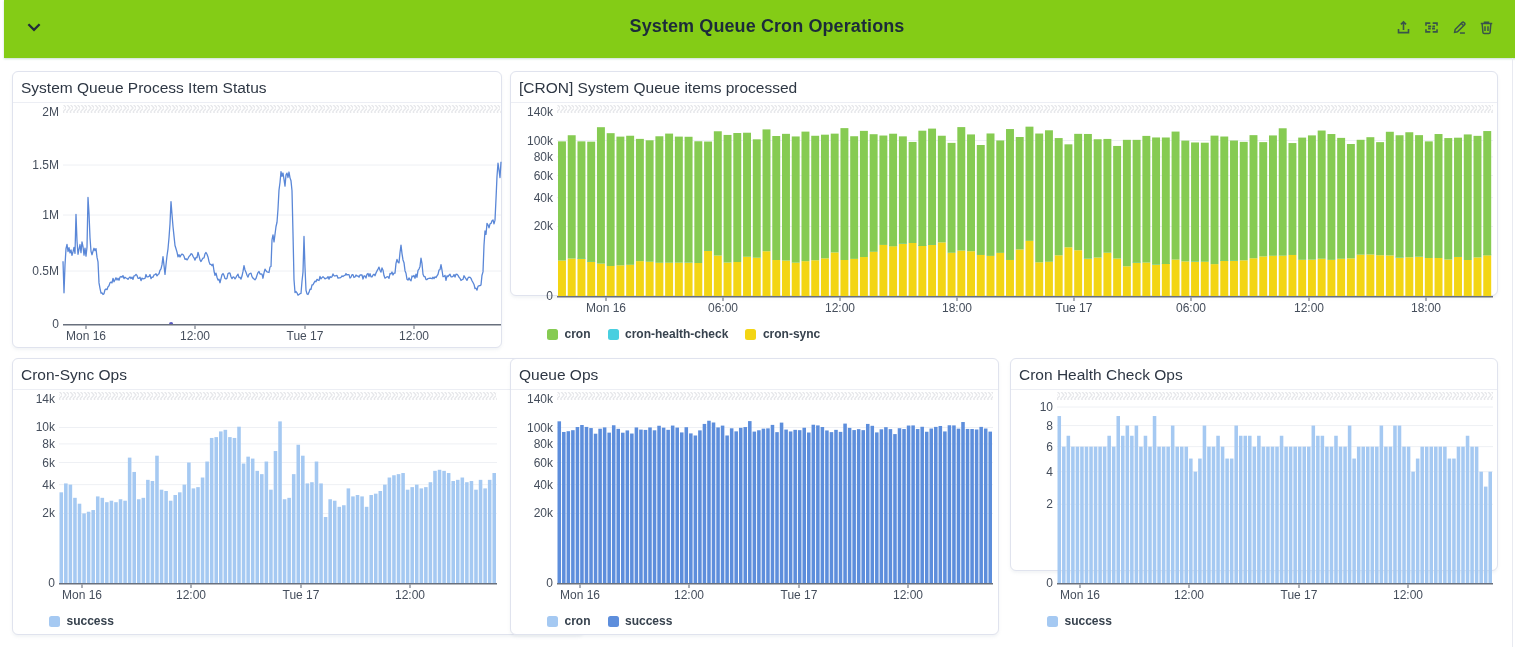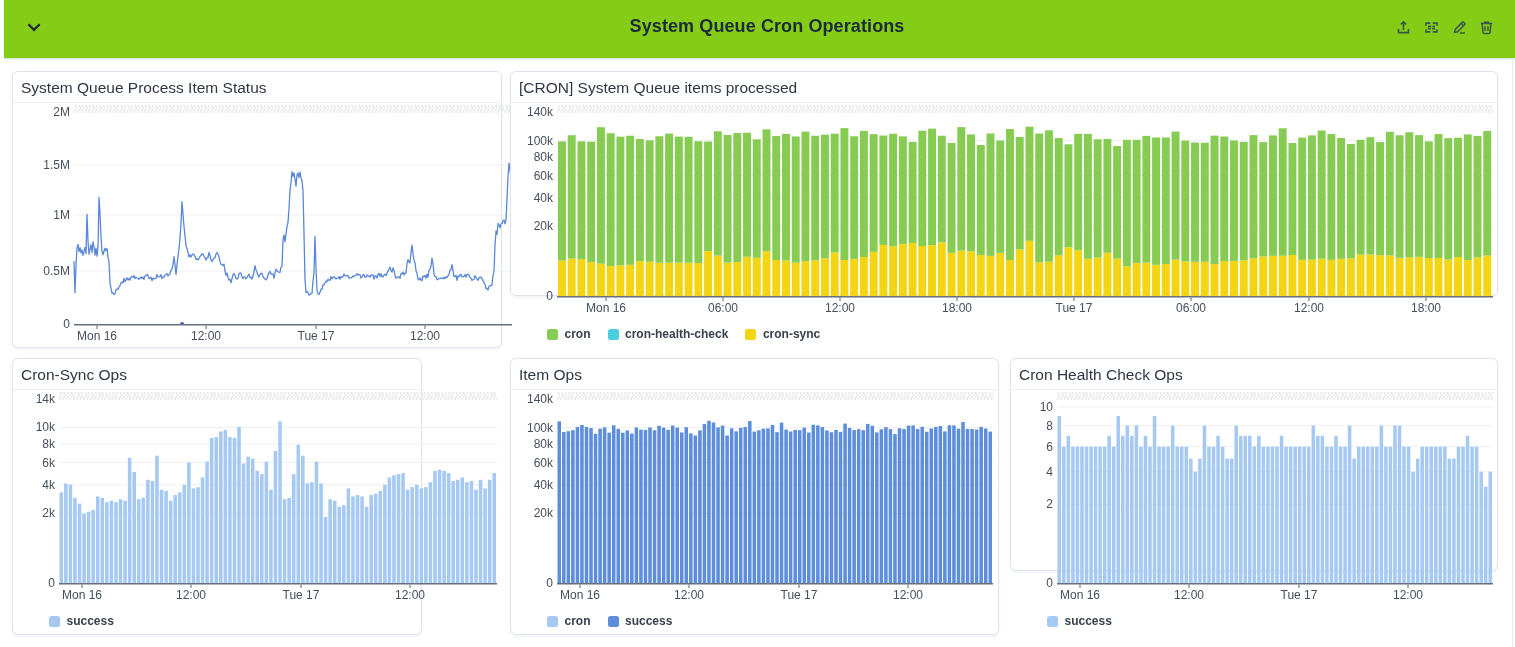--- a/index.html
+++ b/index.html
@@ -38,21 +38,21 @@
     </svg>
   <svg style="position:absolute;left:1474px;top:19px" width="17" height="17" viewBox="0 0 16 16">
       <path d="M2.6 4.3 H13.4 M6.1 4.1 V3 h3.8 v1.1 M3.9 4.5 l0.75 8.2 a1.15 1.15 0 0 0 1.15 1.05 h4.4 a1.15 1.15 0 0 0 1.15-1.05 L12.1 4.5 M6.6 6.9 v4.4 M9.4 6.9 v4.4" fill="none" stroke="#39544a" stroke-width="1.4"></path>
     </svg>
 </div>
 <div id="rightline"></div>
 
 <div class="panel" style="left:12px;top:71px;width:490px;height:277px">
   <div class="ptitle">System Queue Process Item Status</div>
     <div class="pdiv"></div>
-  <div style="position:absolute;left:15px;top:0"><svg width="490" height="277" viewBox="0 0 490 277">
+  <div style="position:absolute;left:4px;top:0"><svg width="490" height="277" viewBox="0 0 490 277">
         <rect x="46" y="33" width="438" height="8" fill="url(#hatchp)"></rect>
         <line x1="46" y1="93" x2="484" y2="93" stroke="#eef0f4" stroke-width="1"></line>
         <line x1="46" y1="143" x2="484" y2="143" stroke="#eef0f4" stroke-width="1"></line>
         <line x1="46" y1="199" x2="484" y2="199" stroke="#eef0f4" stroke-width="1"></line>
         <text x="42" y="44" text-anchor="end" font-size="12" fill="#454e5c">2M</text>
         <text x="42" y="97" text-anchor="end" font-size="12" fill="#454e5c">1.5M</text>
         <text x="42" y="147" text-anchor="end" font-size="12" fill="#454e5c">1M</text>
         <text x="42" y="203" text-anchor="end" font-size="12" fill="#454e5c">0.5M</text>
         <text x="42" y="256" text-anchor="end" font-size="12" fill="#454e5c">0</text>
         <polyline fill="none" stroke="#5a87d7" stroke-width="1.3" stroke-linejoin="round" points="46,189.22 47,220.77 48,193 49,176.61 50,172.33 51,179.49 52,175.62 53,180.95 54,177.84 55,183.41 56,179.81 57,175.47 58,181.33 59,142.36 60,168.95 61,182.27 62,177.21 63,172.53 64,180.62 65,169.8 66,174.52 67,183.09 68,176.13 69,184.08 70,175.22 71,125.52 72,141.59 73,165.73 74,179.29 75,182.72 76,179.27 77,176.28 78,178.64 79,176.66 80,185.15 81,189.77 82,210.88 83,216.3 84,221.07 85,220.86 86,222.54 87,221.66 88,217.77 89,216.89 90,217.68 91,214.82 92,213.72 93,210.77 94,210.12 95,210.85 96,206.3 97,209.79 98,207.86 99,205.75 100,208.04 101,206.29 102,208.22 103,205.11 104,204.48 105,205.2 106,203.61 107,206.58 108,205.16 109,205.98 110,206.4 111,207.33 112,205.89 113,204.88 114,206.54 115,205.12 116,207.41 117,203.89 118,203.61 119,202.35 120,203.51 121,206.36 122,206.25 123,205.28 124,208.65 125,206.07 126,206.91 127,206.62 128,206.36 129,202.52 130,204.97 131,204.77 132,204.46 133,202.57 134,206.61 135,205.24 136,205.13 137,202.94 138,202.6 139,201.75 140,203.85 141,202.58 142,201.78 143,198.27 144,196.87 145,192.68 146,184.61 147,193.36 148,202.36 149,192.71 150,183.74 151,176.79 152,165.8 153,151.68 154,129.65 155,142.51 156,154.49 157,164.19 158,173.49 159,176.72 160,180.16 161,184.83 162,182.65 163,184.97 164,183.12 165,182.06 166,182.54 167,184.28 168,187.42 169,186.71 170,187.97 171,186.53 172,184.46 173,183.62 174,181.73 175,182.01 176,184.37 177,185.79 178,188.14 179,185.5 180,185.67 181,180.29 182,183.63 183,187.92 184,189.56 185,187.7 186,186.21 187,185.92 188,181.83 189,180.45 190,182.2 191,184.94 192,189.62 193,192.38 194,192.31 195,193.74 196,192.17 197,198.99 198,203.34 199,201.14 200,205.23 201,208.07 202,207.28 203,210.75 204,206.64 205,202.77 206,201.55 207,203.38 208,206.47 209,207.04 210,206.21 211,201.62 212,200.97 213,201.23 214,204.74 215,206.65 216,204.97 217,205.22 218,206.9 219,205.35 220,203.52 221,202.12 222,205.57 223,205.28 224,207.09 225,204.02 226,199.44 227,193.67 228,198 229,200.22 230,203.23 231,205.08 232,202.26 233,201.49 234,201.12 235,204.67 236,206.13 237,206.9 238,207.83 239,206.47 240,203.19 241,200.58 242,199.53 243,202.01 244,202 245,202.11 246,206.24 247,200.9 248,197.09 249,198.74 250,199.95 251,200.16 252,200.5 253,195 254,194.48 255,167.92 256,162.88 257,169.81 258,162.36 259,154.52 260,150.25 261,136.94 262,118.06 263,110.53 264,99.59 265,104.29 266,101.01 267,107.38 268,114.08 269,102.87 270,101.12 271,105.49 272,100.02 273,105.87 274,108.82 275,118.8 276,161.78 277,207.58 278,220.51 279,219.53 280,220.8 281,223.14 282,222.42 283,221.7 284,221.41 285,209.2 286,200.12 287,164.4 288,195.42 289,218.29 290,221.94 291,222.52 292,220.34 293,217.25 294,217.39 295,212.95 296,212.77 297,210.86 298,209.14 299,209.72 300,207.34 301,208.11 302,208.52 303,204.39 304,206.89 305,205.66 306,204.66 307,205.63 308,206.88 309,206.16 310,206.16 311,204.56 312,207.2 313,204.55 314,205.47 315,204.81 316,201.97 317,203.73 318,204.01 319,203.62 320,203.44 321,206.15 322,205.9 323,205.86 324,205.3 325,203.93 326,204.52 327,203.61 328,203.34 329,201.53 330,203.02 331,202.54 332,202.59 333,206.13 334,205.08 335,202.76 336,202.71 337,205.46 338,205 339,202.98 340,204.17 341,203.92 342,205.23 343,202.98 344,202.98 345,202.98 346,206.97 347,204 348,203.91 349,205.97 350,202.16 351,201.41 352,204.55 353,201.66 354,204.77 355,204.89 356,203.08 357,202.22 358,203.76 359,200.91 360,198.93 361,197.1 362,195.12 363,198.26 364,200.08 365,195.94 366,198.22 367,203.52 368,206.19 369,205.44 370,204.78 371,204.77 372,206.33 373,201.51 374,201.9 375,199.98 376,202.96 377,201.15 378,201.15 379,191.34 380,187.35 381,190.13 382,190.88 383,180.65 384,173.13 385,181.58 386,187.92 387,190.68 388,198.67 389,201.25 390,207.27 391,208.13 392,205.9 393,207.83 394,208.77 395,204.02 396,204.73 397,203.42 398,206.24 399,202.11 400,205.26 401,198.37 402,197.1 403,194.45 404,186.03 405,191.71 406,202.2 407,204.62 408,204.53 409,207.64 410,207.53 411,206.59 412,206.4 413,206.22 414,206.24 415,206.8 416,205.21 417,206.6 418,204.83 419,205.54 420,203.95 421,202.31 422,198.04 423,197.55 424,192.61 425,198.23 426,204.69 427,204.42 428,203.33 429,208.26 430,203.87 431,204.62 432,203.26 433,202.21 434,204.8 435,204.8 436,204.48 437,202.58 438,205.03 439,202.22 440,202.28 441,203.4 442,205.27 443,206.34 444,208.5 445,207.62 446,207.36 447,203.71 448,205.44 449,206.93 450,208.36 451,205.89 452,205.05 453,205.27 454,206.38 455,208.68 456,210.57 457,212.44 458,216.5 459,216.21 460,218.12 461,214.34 462,213.76 463,213.62 464,212.91 465,203.19 466,199.89 467,173.17 468,158.93 469,162.45 470,151.42 471,152.88 472,155.87 473,151.81 474,151.49 475,148.69 476,147.91 477,151.77 478,148.14 479,127.03 480,104.51 481,91.07 482,97.9 483,105.58 484,89.82"></polyline>
@@ -312,21 +312,21 @@
         <text x="329" y="240" text-anchor="middle" font-size="12" fill="#454e5c">12:00</text>
         <text x="446" y="240" text-anchor="middle" font-size="12" fill="#454e5c">18:00</text>
         <text x="563" y="240" text-anchor="middle" font-size="12" fill="#454e5c">Tue 17</text>
         <text x="680" y="240" text-anchor="middle" font-size="12" fill="#454e5c">06:00</text>
         <text x="798" y="240" text-anchor="middle" font-size="12" fill="#454e5c">12:00</text>
         <text x="915" y="240" text-anchor="middle" font-size="12" fill="#454e5c">18:00</text>
       </svg></div>
   <div class="legend"><span class="lsq" style="background:#86cb52"></span><span class="llab">cron</span><span class="lsq" style="background:#49cfe0"></span><span class="llab">cron-health-check</span><span class="lsq" style="background:#f3d514"></span><span class="llab">cron-sync</span></div>
 </div>
 
-<div class="panel" style="left:12px;top:358px;width:410px;height:277px">
+<div class="panel" style="left:12px;top:358px;width:572px;height:277px">
   <div class="ptitle">Cron-Sync Ops</div>
     <div class="pdiv"></div>
   <div style="position:absolute;left:0;top:0"><svg width="490" height="277" viewBox="0 0 490 277">
         <rect x="46" y="33" width="438" height="8" fill="url(#hatchp)"></rect>
         <line x1="46" y1="68.48" x2="484" y2="68.48" stroke="#eef0f4" stroke-width="1"></line>
         <line x1="46" y1="84.9" x2="484" y2="84.9" stroke="#eef0f4" stroke-width="1"></line>
         <line x1="46" y1="103.53" x2="484" y2="103.53" stroke="#eef0f4" stroke-width="1"></line>
         <line x1="46" y1="125.64" x2="484" y2="125.64" stroke="#eef0f4" stroke-width="1"></line>
         <line x1="46" y1="154.45" x2="484" y2="154.45" stroke="#eef0f4" stroke-width="1"></line>
         <text x="42" y="43.99" text-anchor="end" font-size="12" fill="#454e5c">14k</text>
@@ -439,21 +439,21 @@
         <line x1="397" y1="225.4" x2="397" y2="229" stroke="#69707d" stroke-width="1.1"></line>
         <text x="69" y="240" text-anchor="middle" font-size="12" fill="#454e5c">Mon 16</text>
         <text x="178" y="240" text-anchor="middle" font-size="12" fill="#454e5c">12:00</text>
         <text x="288" y="240" text-anchor="middle" font-size="12" fill="#454e5c">Tue 17</text>
         <text x="397" y="240" text-anchor="middle" font-size="12" fill="#454e5c">12:00</text>
       </svg></div>
   <div class="legend"><span class="lsq" style="background:#a5c9f2"></span><span class="llab">success</span></div>
 </div>
 
 <div class="panel" style="left:510px;top:358px;width:489px;height:277px">
-  <div class="ptitle">Item Ops</div>
+  <div class="ptitle">Queue Ops</div>
     <div class="pdiv"></div>
   <div style="position:absolute;left:0;top:0"><svg width="489" height="277" viewBox="0 0 489 277">
         <rect x="46" y="33" width="436" height="8" fill="url(#hatchp)"></rect>
         <line x1="46" y1="68.51" x2="482" y2="68.51" stroke="#eef0f4" stroke-width="1"></line>
         <line x1="46" y1="84.93" x2="482" y2="84.93" stroke="#eef0f4" stroke-width="1"></line>
         <line x1="46" y1="103.56" x2="482" y2="103.56" stroke="#eef0f4" stroke-width="1"></line>
         <line x1="46" y1="125.66" x2="482" y2="125.66" stroke="#eef0f4" stroke-width="1"></line>
         <line x1="46" y1="154.46" x2="482" y2="154.46" stroke="#eef0f4" stroke-width="1"></line>
         <text x="42" y="44.02" text-anchor="end" font-size="12" fill="#454e5c">140k</text>
         <text x="42" y="72.51" text-anchor="end" font-size="12" fill="#454e5c">100k</text>

